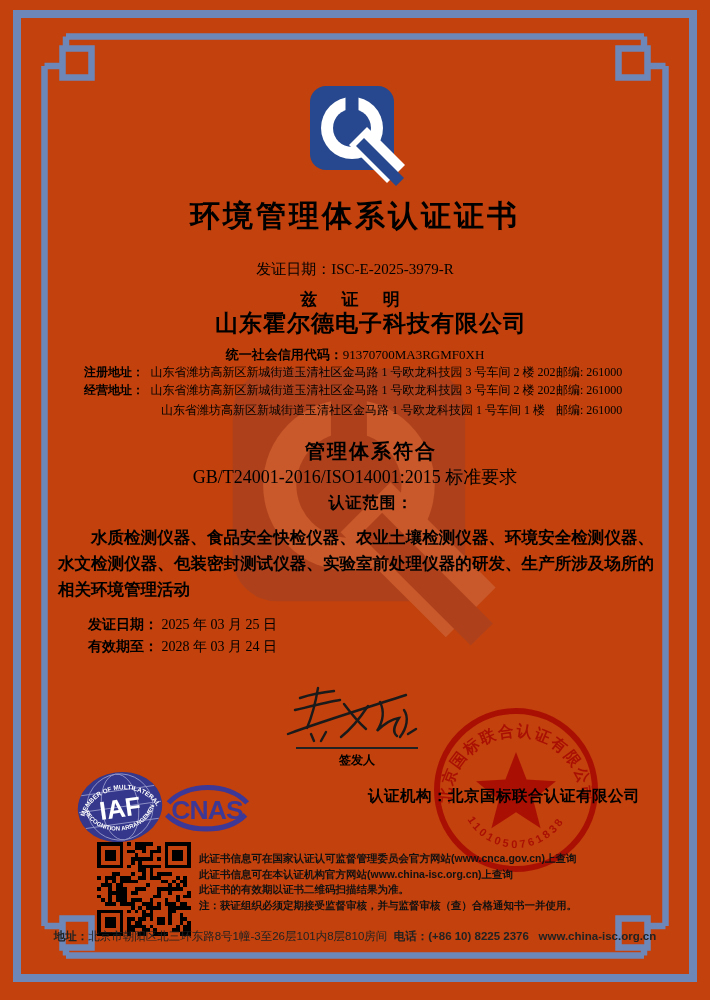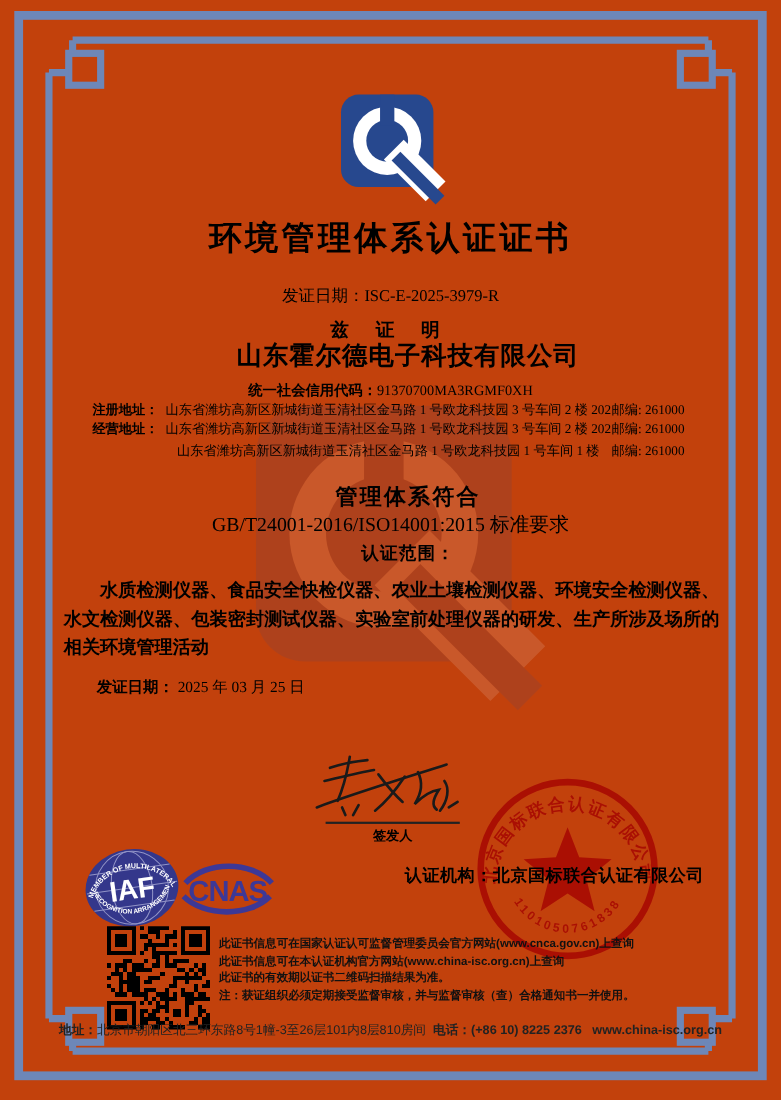--- a/index.html
+++ b/index.html
@@ -118,20 +118,24 @@
   </div>
 
   <div class="abs ctr conform sans">管理体系符合</div>
   <div class="abs ctr standard">GB/T24001-2016/ISO14001:2015 标准要求</div>
   <div class="abs ctr scopehead sans">认证范围：</div>
   <div class="abs scope">水质检测仪器、食品安全快检仪器、农业土壤检测仪器、环境安全检测仪器、水文检测仪器、包装密封测试仪器、实验室前处理仪器的研发、生产所涉及场所的相关环境管理活动</div>
 
   <div class="abs daterow" style="top:616px">
     <span class="lab">发证日期：</span>
     <span>2025 年 03 月 25 日</span>
+  </div>
+  <div class="abs daterow" style="top:638px">
+    <span class="lab">有效期至：</span>
+    <span>2028 年 03 月 24 日</span>
   </div>
 
   <svg class="abs" style="left:286px;top:682px" width="142" height="64" viewBox="0 0 142 64">
     <g stroke="#1a1a1a" stroke-width="2.4" fill="none" stroke-linecap="round">
       <path d="M32 6 C30 18 27 32 21 46"></path>
       <path d="M14 16 C26 12 38 10 48 9"></path>
       <path d="M9 28 C26 24 42 20 54 18"></path>
       <path d="M2 52 C34 40 86 24 120 13"></path>
       <path d="M25 52 l3 7"></path>
       <path d="M40 50 l-5 9"></path>

